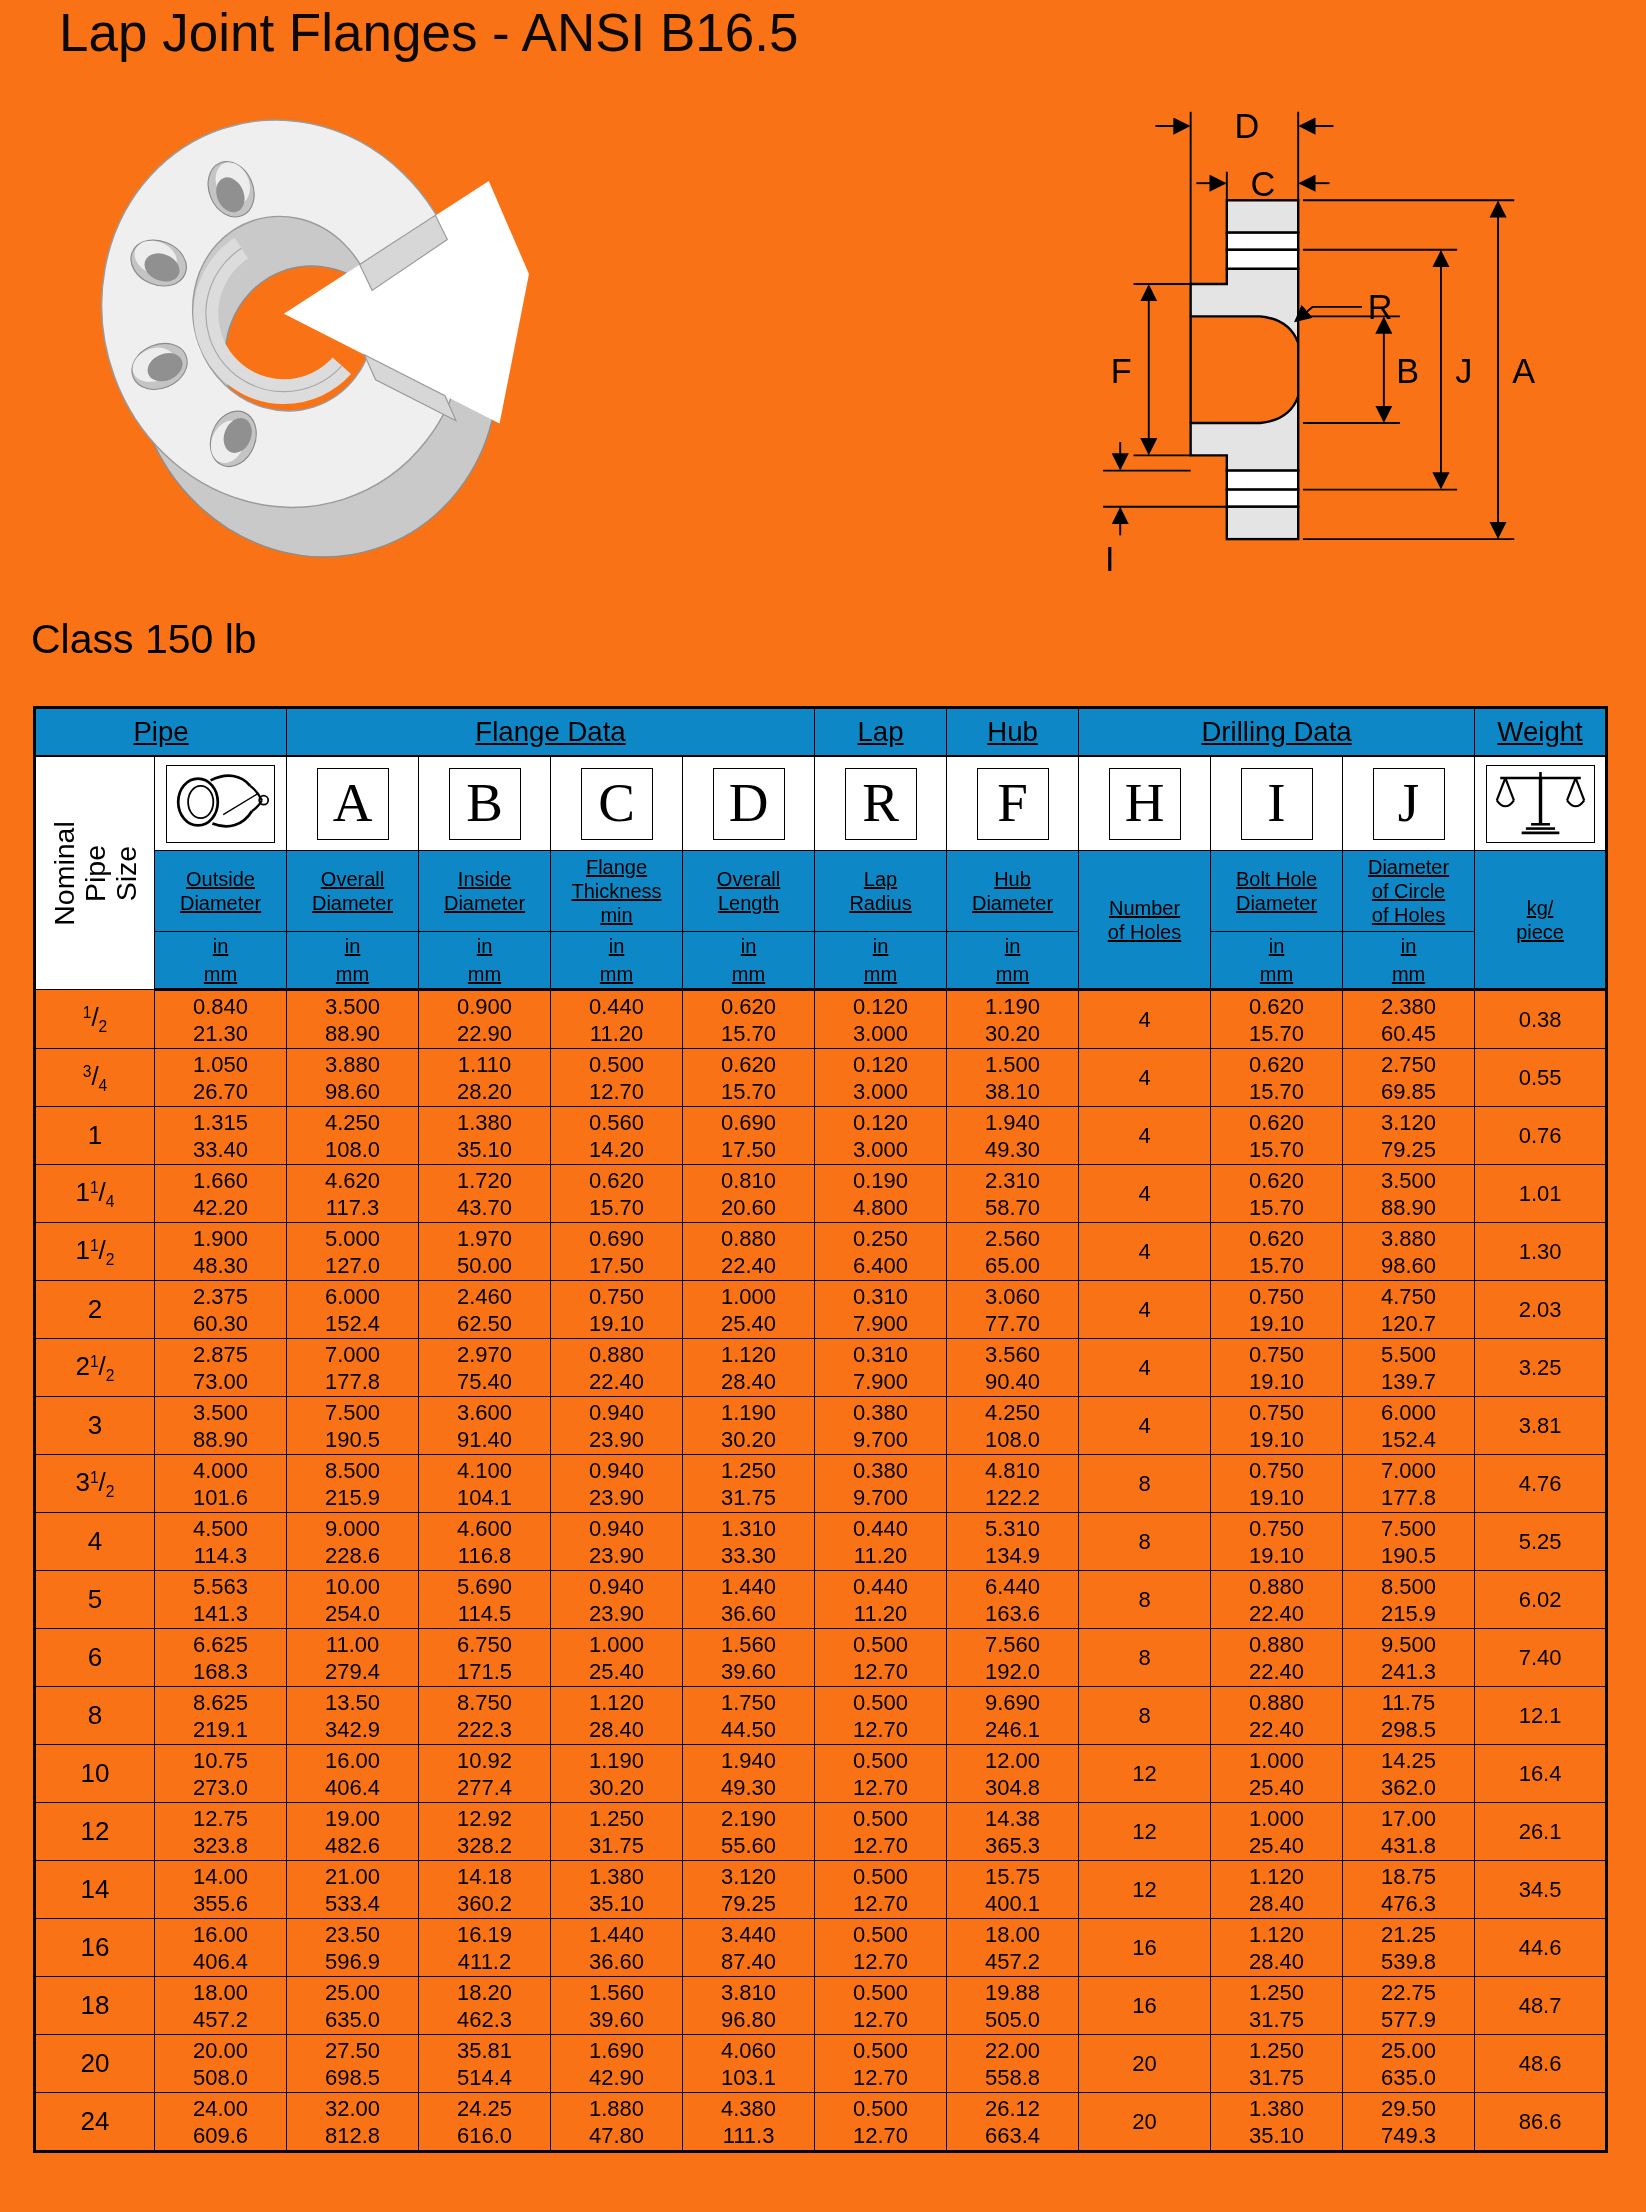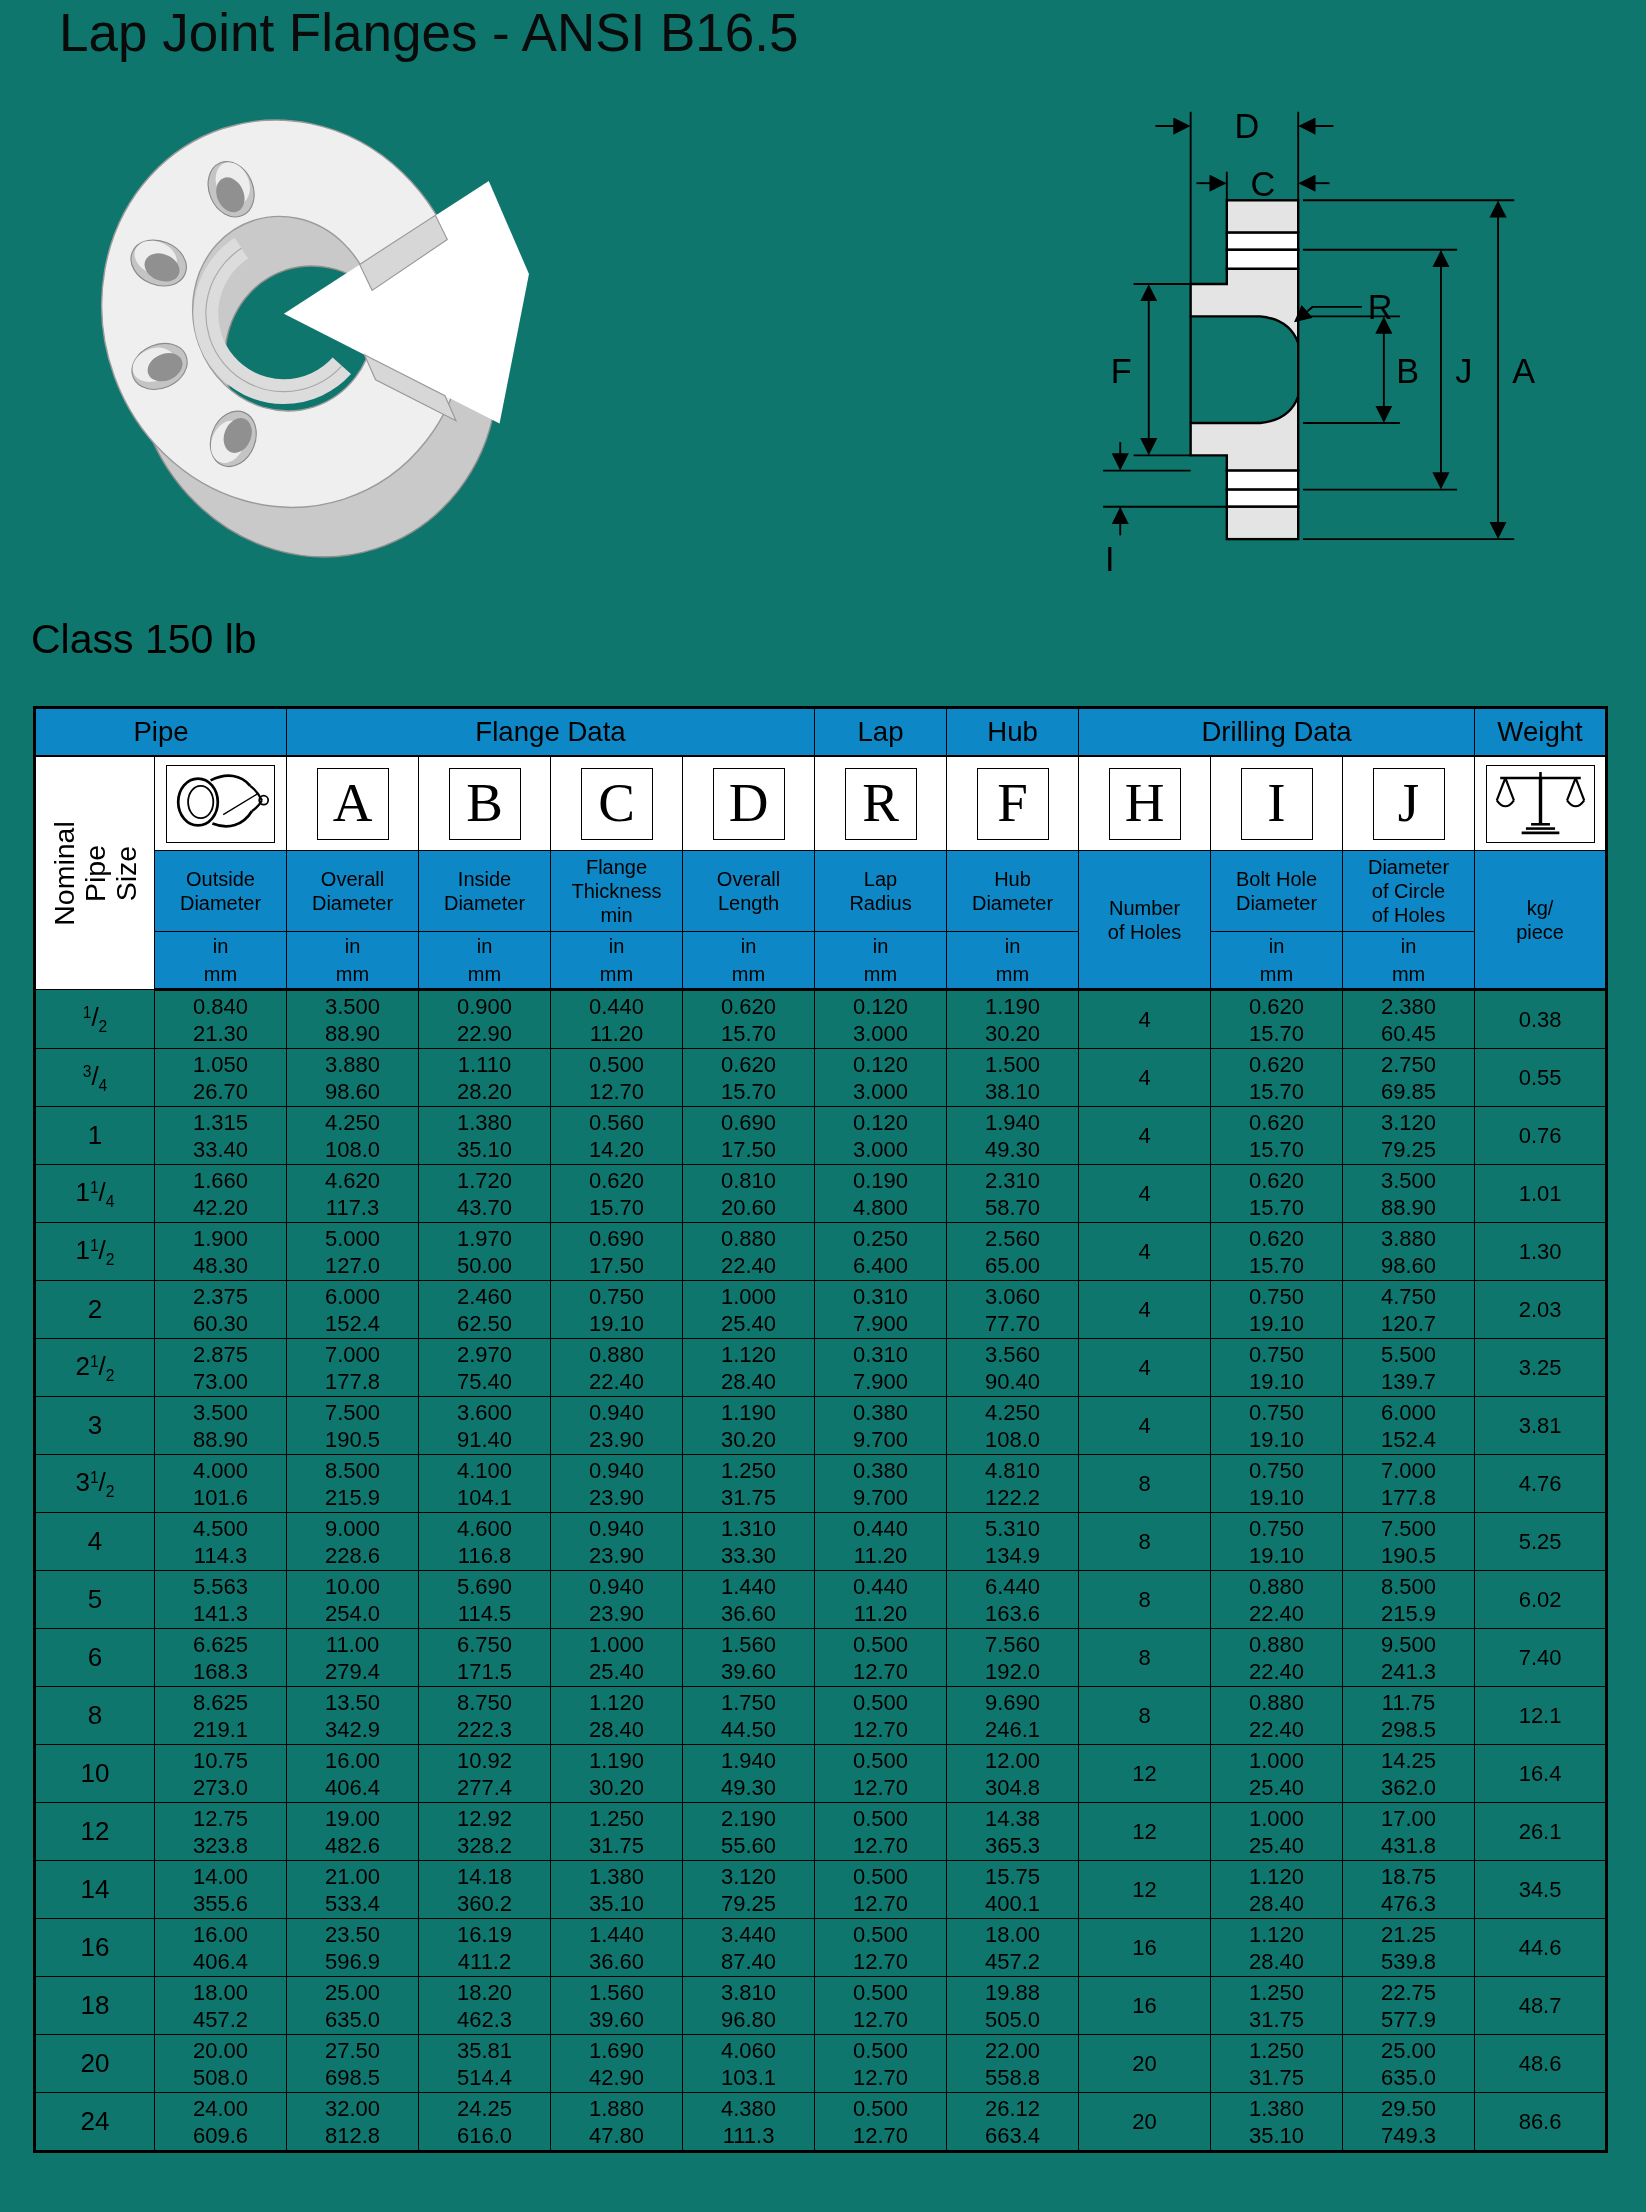--- a/index.html
+++ b/index.html
@@ -1,19 +1,19 @@
 <!DOCTYPE html>
 <html style="font-size:15px"><head>
 <meta charset="utf-8">
 <style>
   html,body{margin:0;padding:0;background:#888;}
   .page{
     position:relative;
     width:1646px;height:2212px;
-    background:#0f766e;
+    background:#f97316;
     font-family:"Liberation Sans", sans-serif;
     color:#000;
     overflow:hidden;
   }
   .title{
     position:absolute;left:59px;top:1.9px;
     font-size:53px;letter-spacing:0px;color:#0a0a0a;
     white-space:nowrap;
   }
   .class-heading{
@@ -36,21 +36,21 @@
     text-align:center;vertical-align:middle;
     font-weight:normal;
   }
   tr.group-row th{
     height:46px;font-size:27.6px;
     border-bottom:2.9px solid #000;
   }
   tr.icon-row th{height:93px;background:#fff;}
   tr.desc-row th{height:80px;font-size:20px;line-height:24px;white-space:pre-line;}
   tr.units-row th{height:55px;font-size:20px;line-height:28px;white-space:pre-line;border-bottom:3.8px solid #000;}
-  .blue{background:#0d87c5;}
+  .blue{background:#0d87c5;text-decoration:underline;}
   th.corner{background:#fff;position:relative;border-right:2.9px solid #000;}
   .corner-inner{
     position:absolute;inset:0;display:flex;align-items:center;justify-content:center;
   }
   .corner-text{
     transform:rotate(-90deg);
     font-size:28.5px;line-height:31px;white-space:pre-line;text-align:center;
   }
   .letter-box{
     display:inline-block;width:70px;height:70px;

